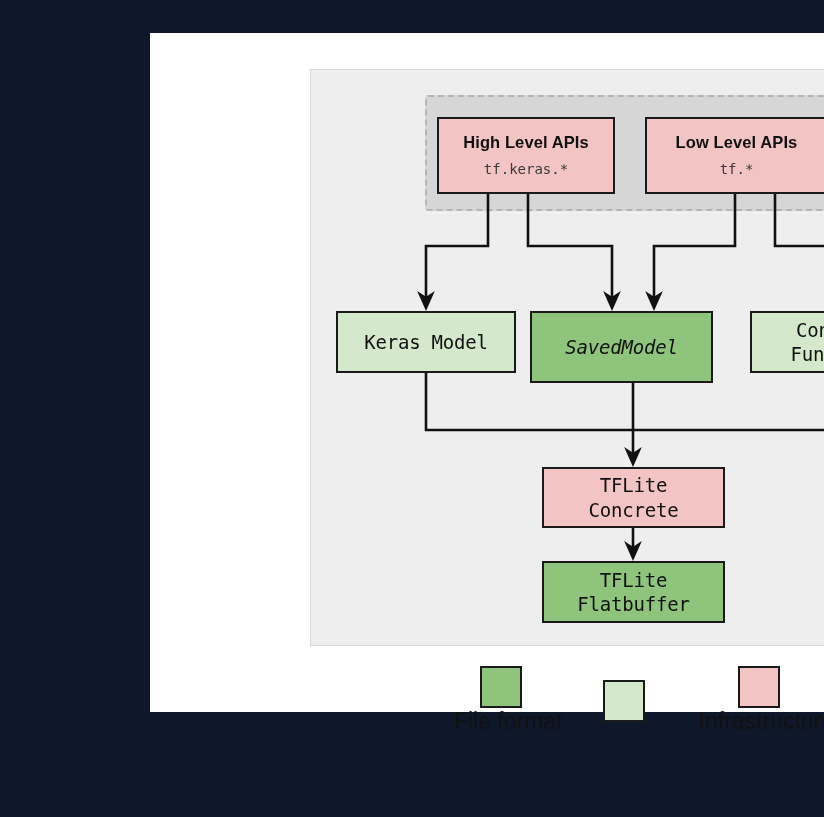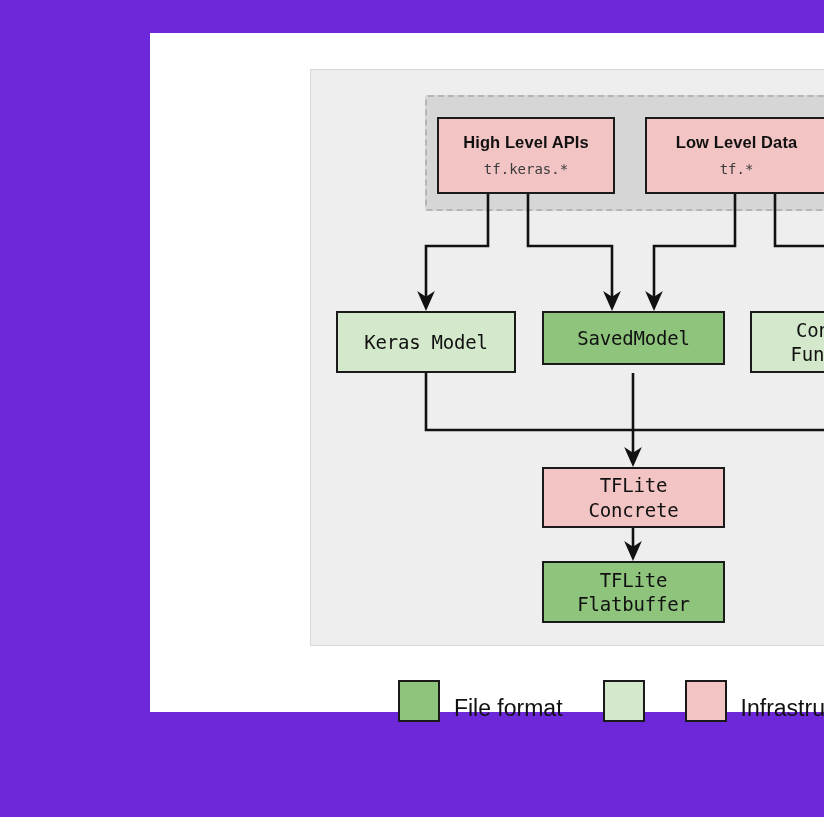--- a/index.html
+++ b/index.html
@@ -1,19 +1,19 @@
 <!DOCTYPE html>
 <html><head>
 <meta charset="utf-8">
 <style>
   html,body{margin:0;padding:0;background:#000;}
   body{width:824px;height:817px;overflow:hidden;
        font-family:"Liberation Sans",sans-serif;}
 
-  #canvas{position:relative;width:824px;height:817px;background:#6d28d9;}
+  #canvas{position:relative;width:824px;height:817px;background:#0f172a;}
 
   
   #card{position:absolute;left:150px;top:33px;width:674px;height:679px;
         background:#ffffff;}
 
   
   #panel{position:absolute;left:160px;top:36px;width:650px;height:577px;
          background:#eeeeee;border:1px solid #d8d8d8;box-sizing:border-box;}
 
   
@@ -34,33 +34,33 @@
              font-family:"Liberation Sans",sans-serif;}
   .api-sub{font-size:14px;color:#3a3a3a;margin-top:8px;
            font-family:"DejaVu Sans Mono","Liberation Mono",monospace;}
   .mono{font-family:"DejaVu Sans Mono","Liberation Mono",monospace;
         font-size:19px;letter-spacing:-.2px;}
 
   
   #n-high   {left:287px;top:84px;width:178px;height:77px;}
   #n-low    {left:495px;top:84px;width:183px;height:77px;}
   #n-keras  {left:186px;top:278px;width:180px;height:62px;}
-  #n-saved  {left:392px;top:278px;width:183px;height:54px;}
+  #n-saved  {left:380px;top:278px;width:183px;height:72px;font-style:italic;}
   #n-conc   {left:600px;top:278px;width:182px;height:62px;}
   #n-conv   {left:392px;top:434px;width:183px;height:61px;}
   #n-flat   {left:392px;top:528px;width:183px;height:62px;}
 
   
   #edges{position:absolute;left:0;top:0;width:824px;height:817px;
          pointer-events:none;}
 
   
   #legend{position:absolute;left:150px;top:630px;width:674px;height:75px;
           display:flex;align-items:center;justify-content:center;gap:0;}
-  .legend-item{display:flex;align-items:flex-end;}
+  .legend-item{display:flex;align-items:center;flex-direction:column;}
   .legend-item + .legend-item{margin-left:40px;}
   .swatch{width:42px;height:42px;border:2.5px solid #1a1a1a;
           box-sizing:border-box;}
   .legend-label{font-size:23px;color:#111;margin-left:14px;
                 font-family:"Liberation Sans",sans-serif;}
 </style>
 </head>
 <body>
 
 <div id="canvas">
@@ -97,21 +97,21 @@
         <path d="M483,495 L483,518" marker-end="url(#arrow)"></path>
       </g>
     </svg>
 
     <div class="node pink" id="n-high" style="background: rgb(242, 196, 196);">
       <div class="api-title">High Level APIs</div>
       <div class="api-sub">tf.keras.*</div>
     </div>
 
     <div class="node pink" id="n-low" style="background: rgb(242, 196, 196);">
-      <div class="api-title">Low Level Data</div>
+      <div class="api-title">Low Level APIs</div>
       <div class="api-sub">tf.*</div>
     </div>
 
     <div class="node green-light" id="n-keras" style="background: rgb(212, 233, 204);">
       <div class="mono">Keras Model</div>
     </div>
 
     <div class="node green-dark" id="n-saved" style="background: rgb(142, 196, 124);">
       <div class="mono">SavedModel</div>
     </div>

